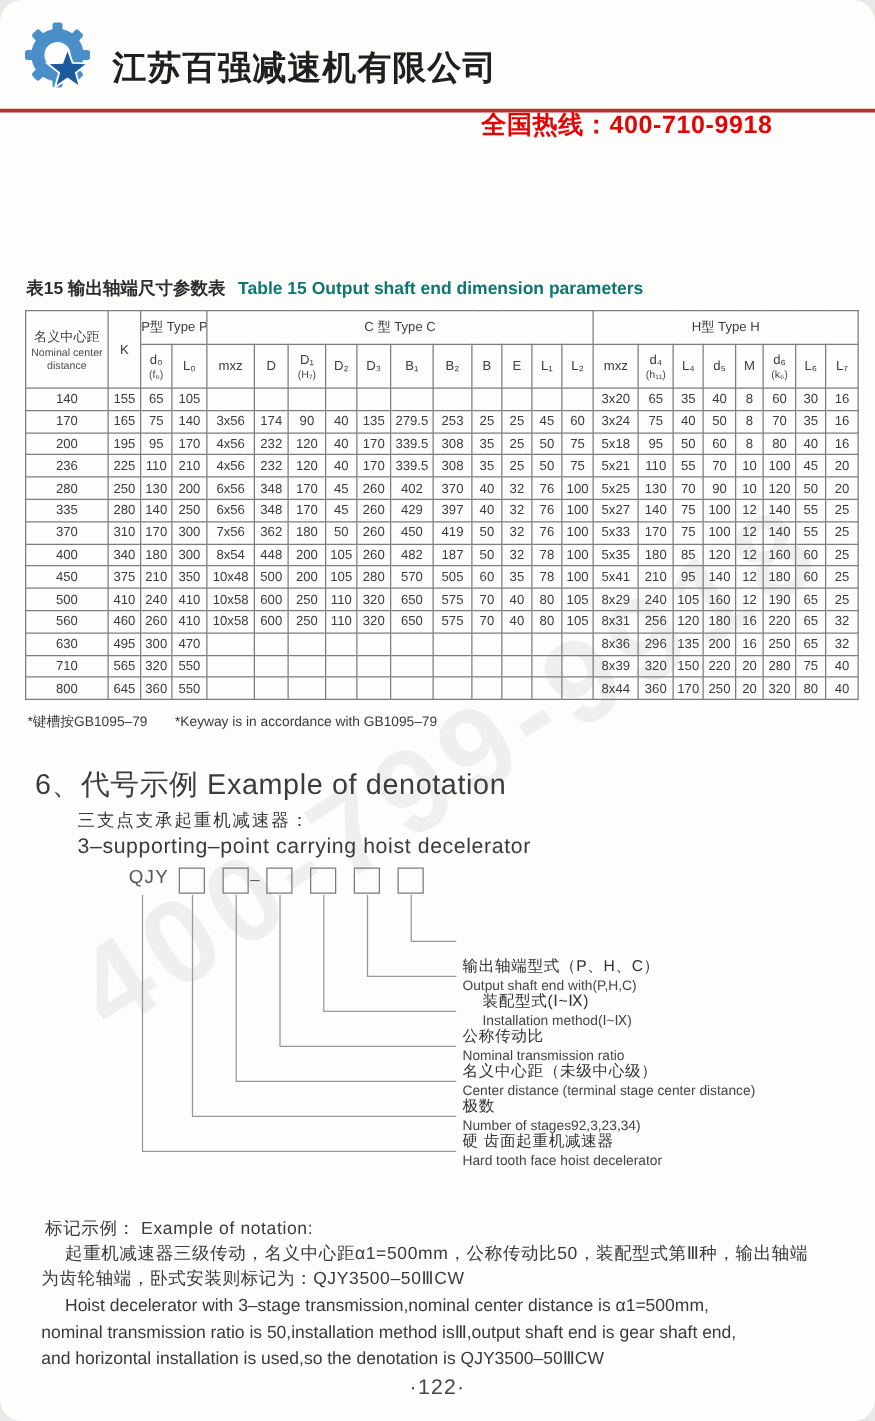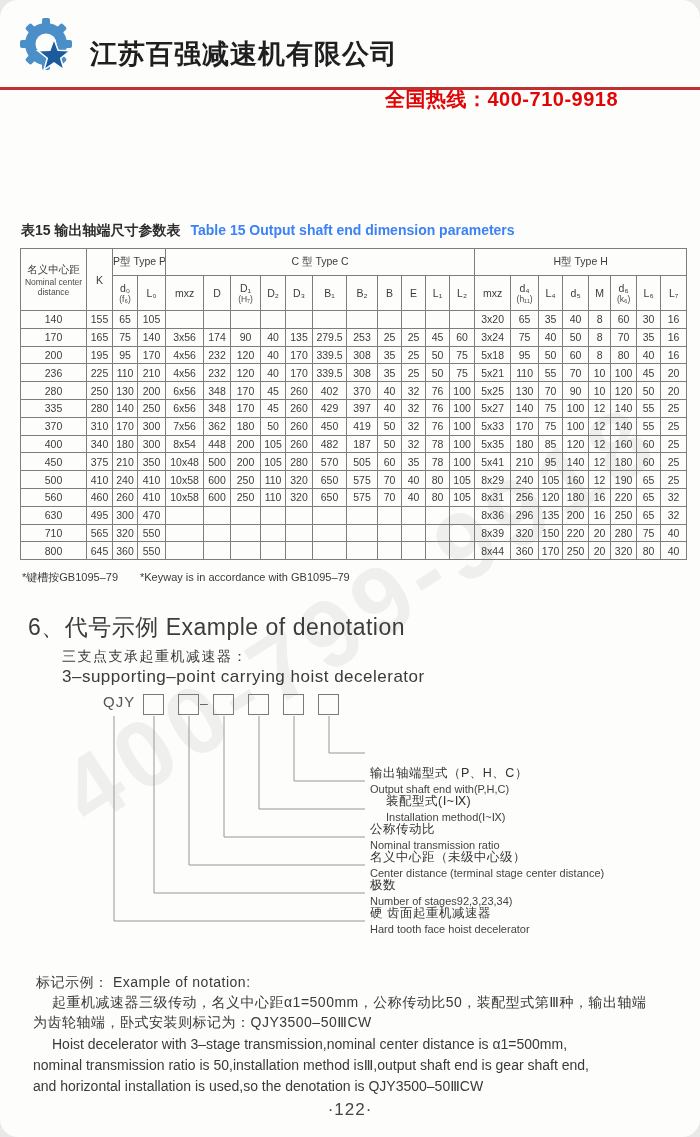--- a/index.html
+++ b/index.html
@@ -29,21 +29,21 @@
   .watermark {
     position:absolute; left:-30px; top:560px; width:780px;
     text-align:center;
     font-size:95px; font-weight:bold; letter-spacing:8px;
     color:rgba(165,165,165,0.16);
     transform:rotate(-33deg);
     pointer-events:none; white-space:nowrap;
   }
   
   .table-title { position:absolute; left:21px; top:222px; font-size:14px; font-weight:bold; color:#2d2d2d; }
-  .table-title .en { margin-left:10px; color:#3b82f6; }
+  .table-title .en { margin-left:10px; color:#0f766e; }
   .dim-table {
     position:absolute; left:20px; top:248px;
     border-collapse:collapse; table-layout:fixed; width:666px;
     font-size:10.5px; color:#3c3c3c;
   }
   .dim-table th, .dim-table td {
     border:1px solid #7d7d7d; text-align:center; vertical-align:middle;
     padding:0; font-weight:normal; overflow:hidden; white-space:nowrap;
   }
   .dim-table thead tr.grp-row th { height:27px; }

